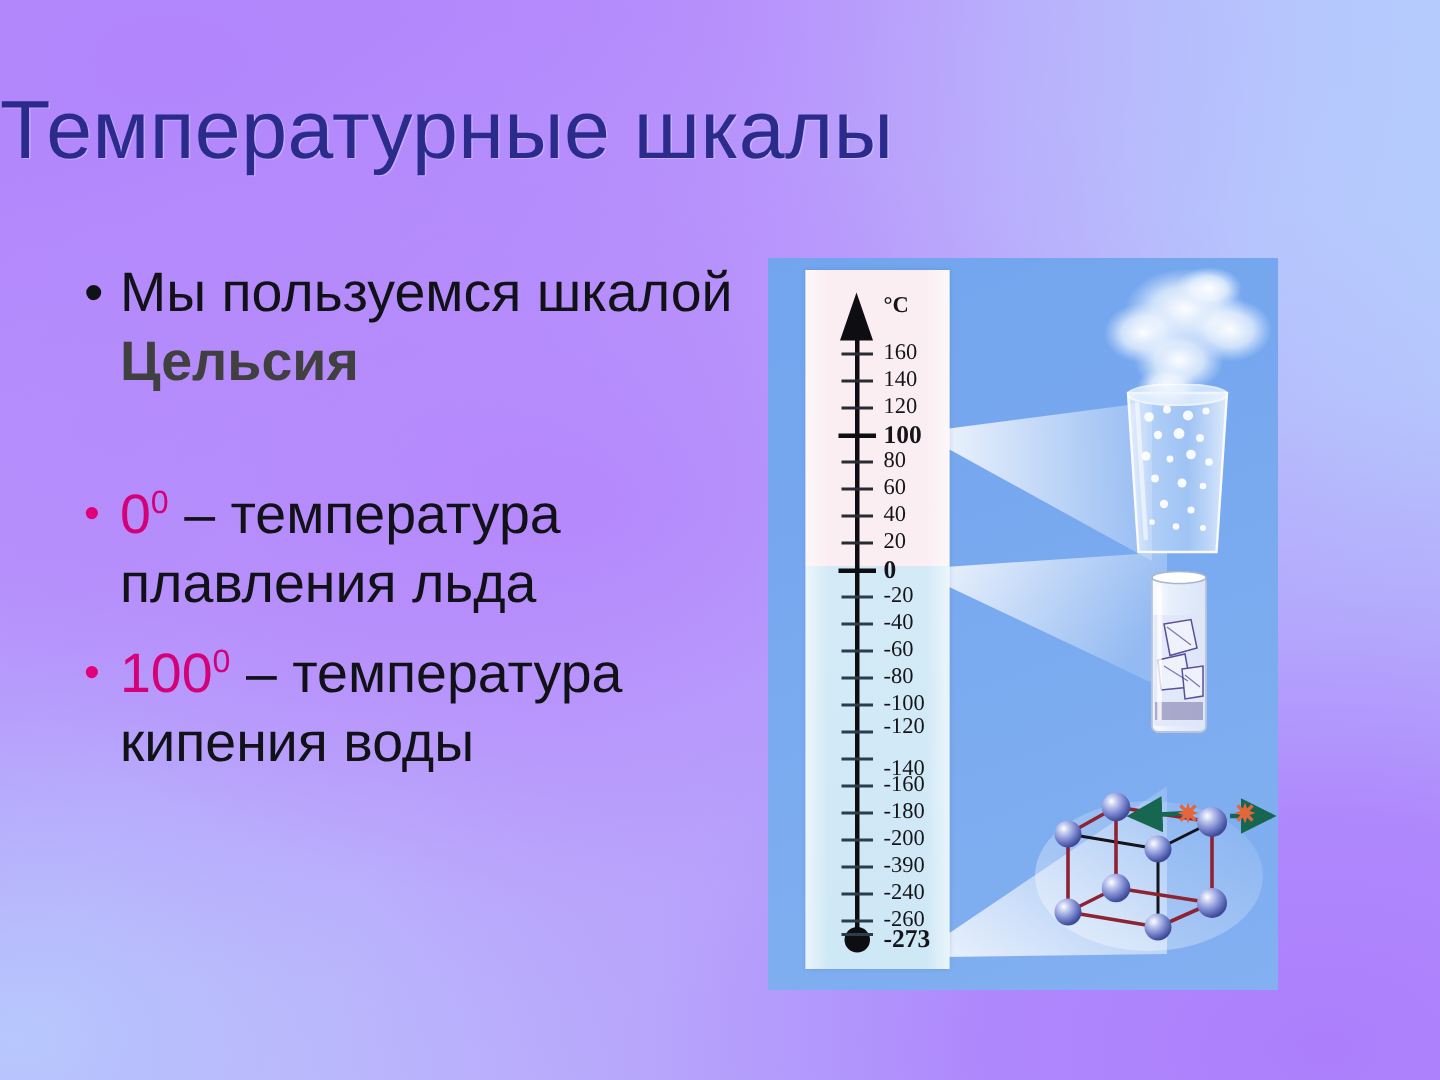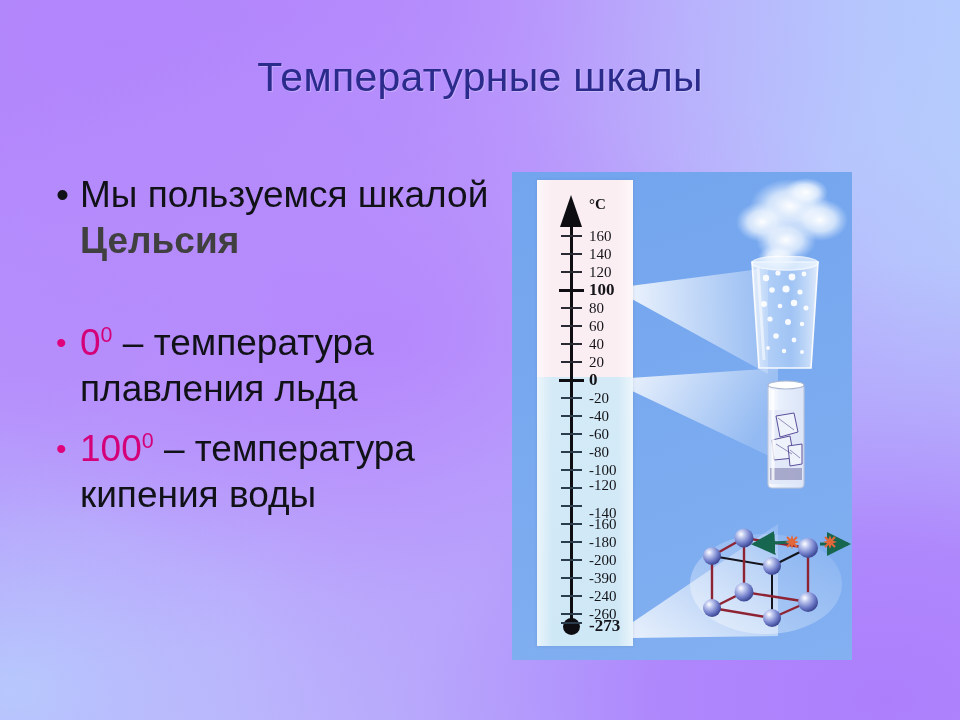--- a/index.html
+++ b/index.html
@@ -80,22 +80,21 @@
         rgba(185,207,253,0.48) 45%,
         rgba(187,209,253,0) 80%);
   }
 
   
   #title {
     position: absolute;
     left: 0;
     top: 54px;
     width: 960px;
-    text-align: center;
-    font-size: 41px;
+    font-size: 55px;
     font-weight: 400;
     letter-spacing: 0.3px;
     color: #2b2b8c;
     text-shadow: 1px 1px 0 rgba(255,255,255,0.25);
     white-space: nowrap;
   }
 
   
   #bullets {
     position: absolute;

